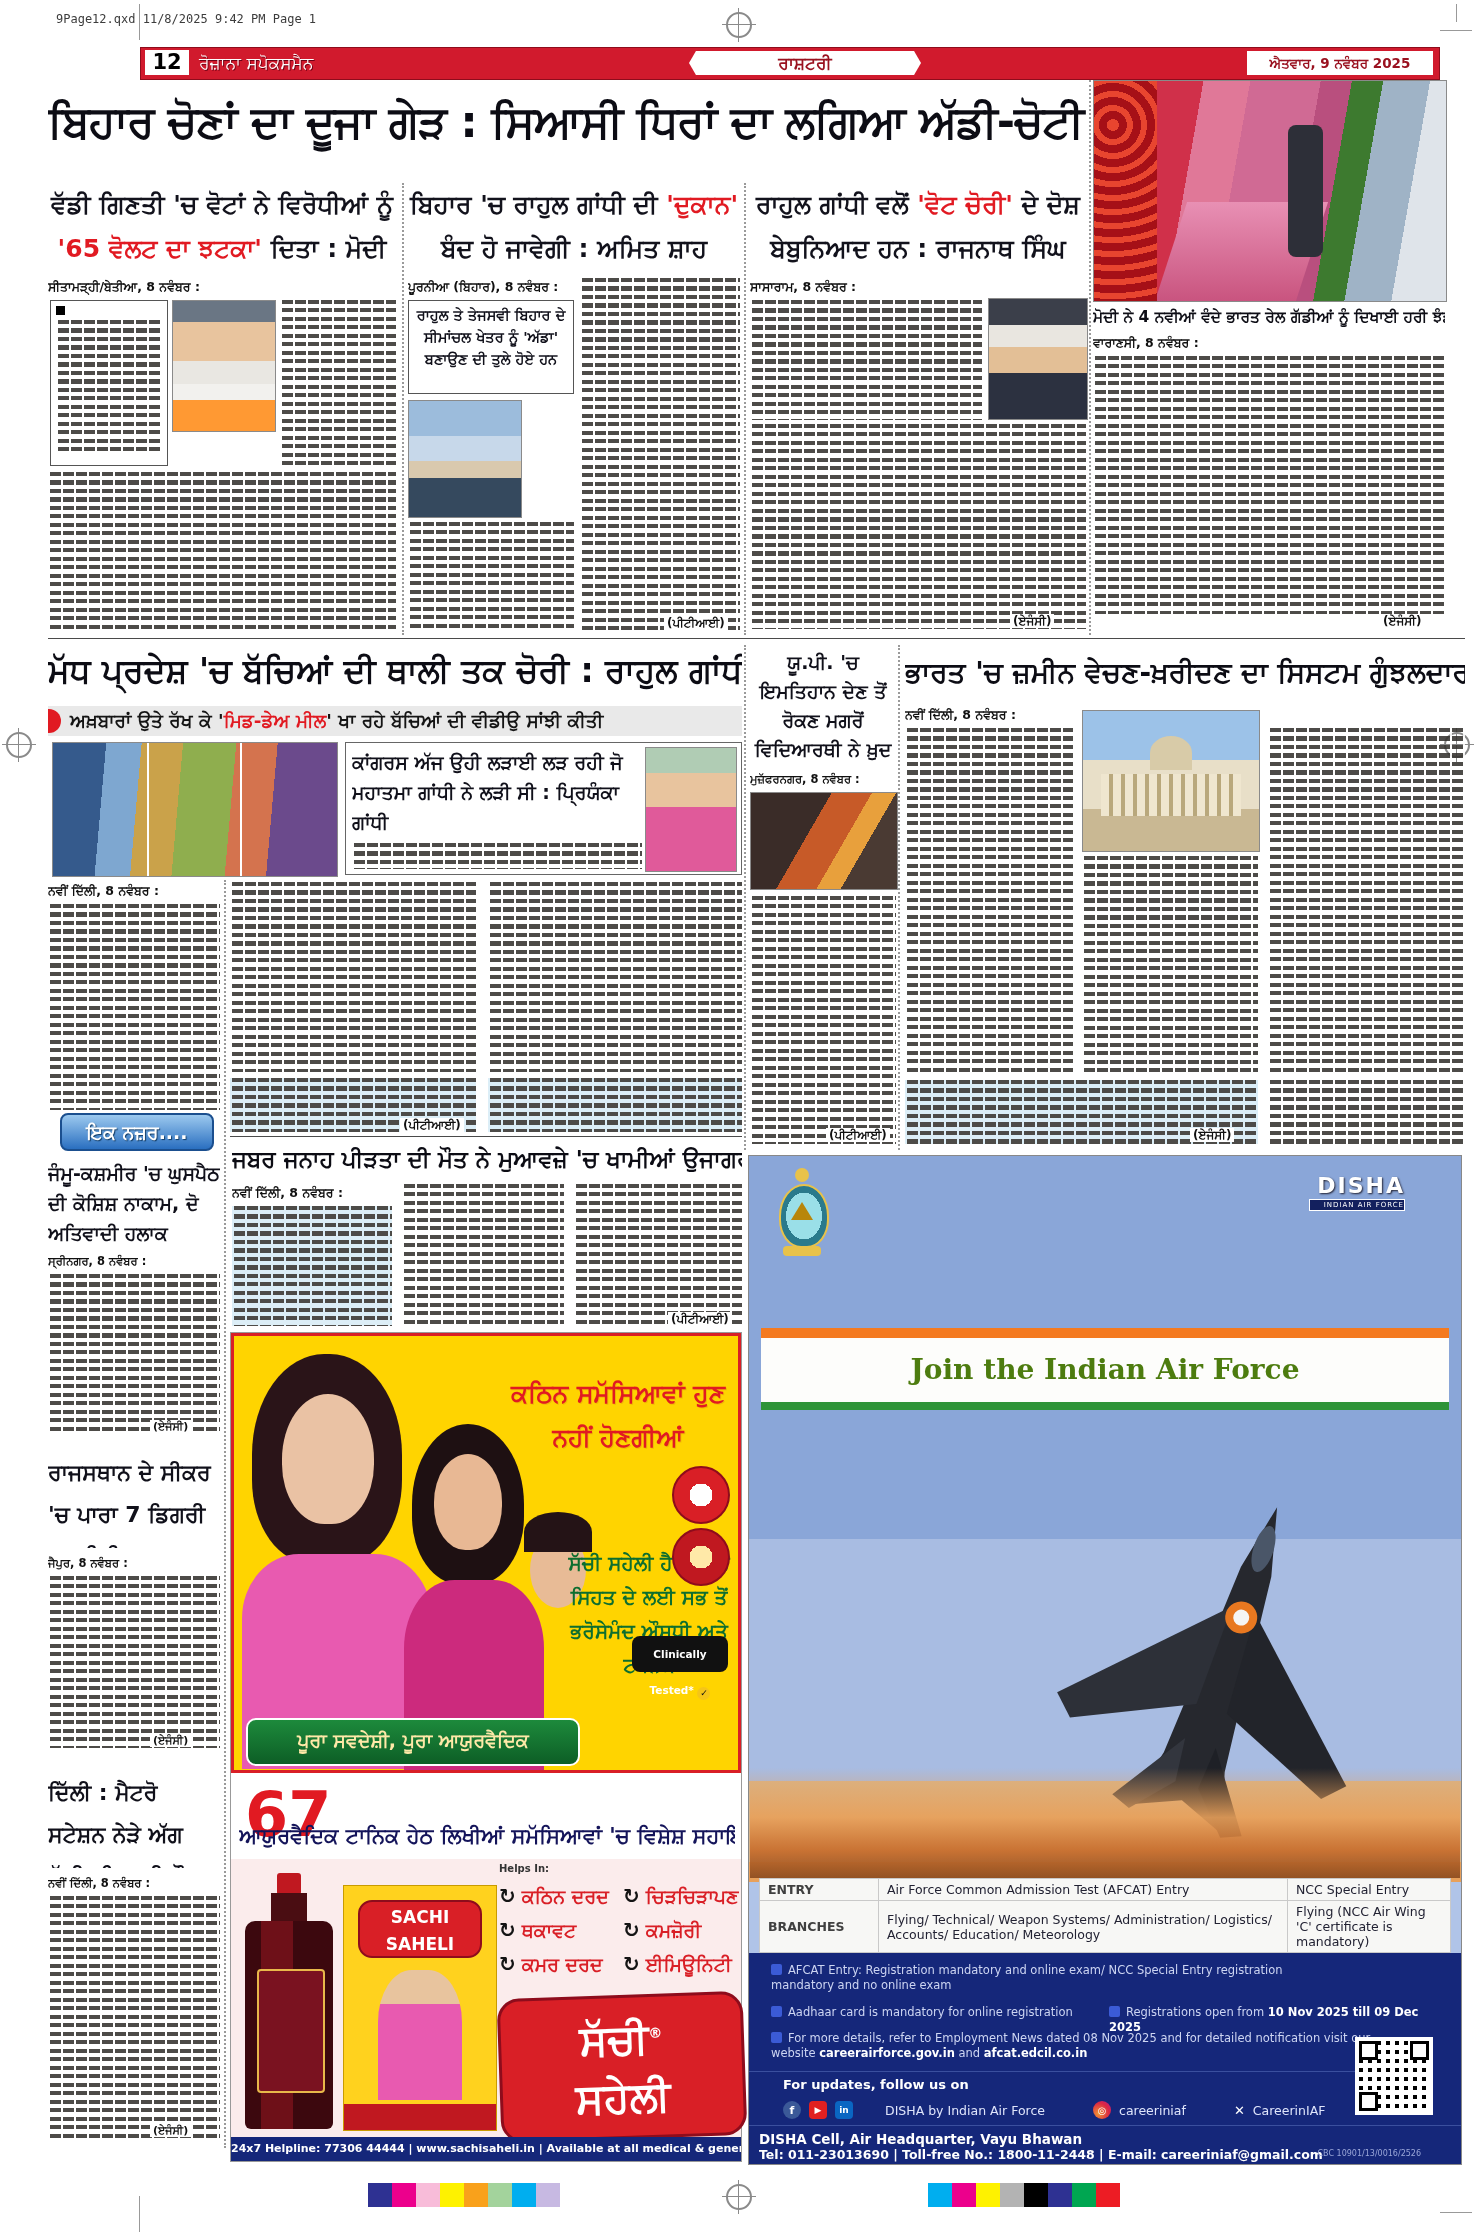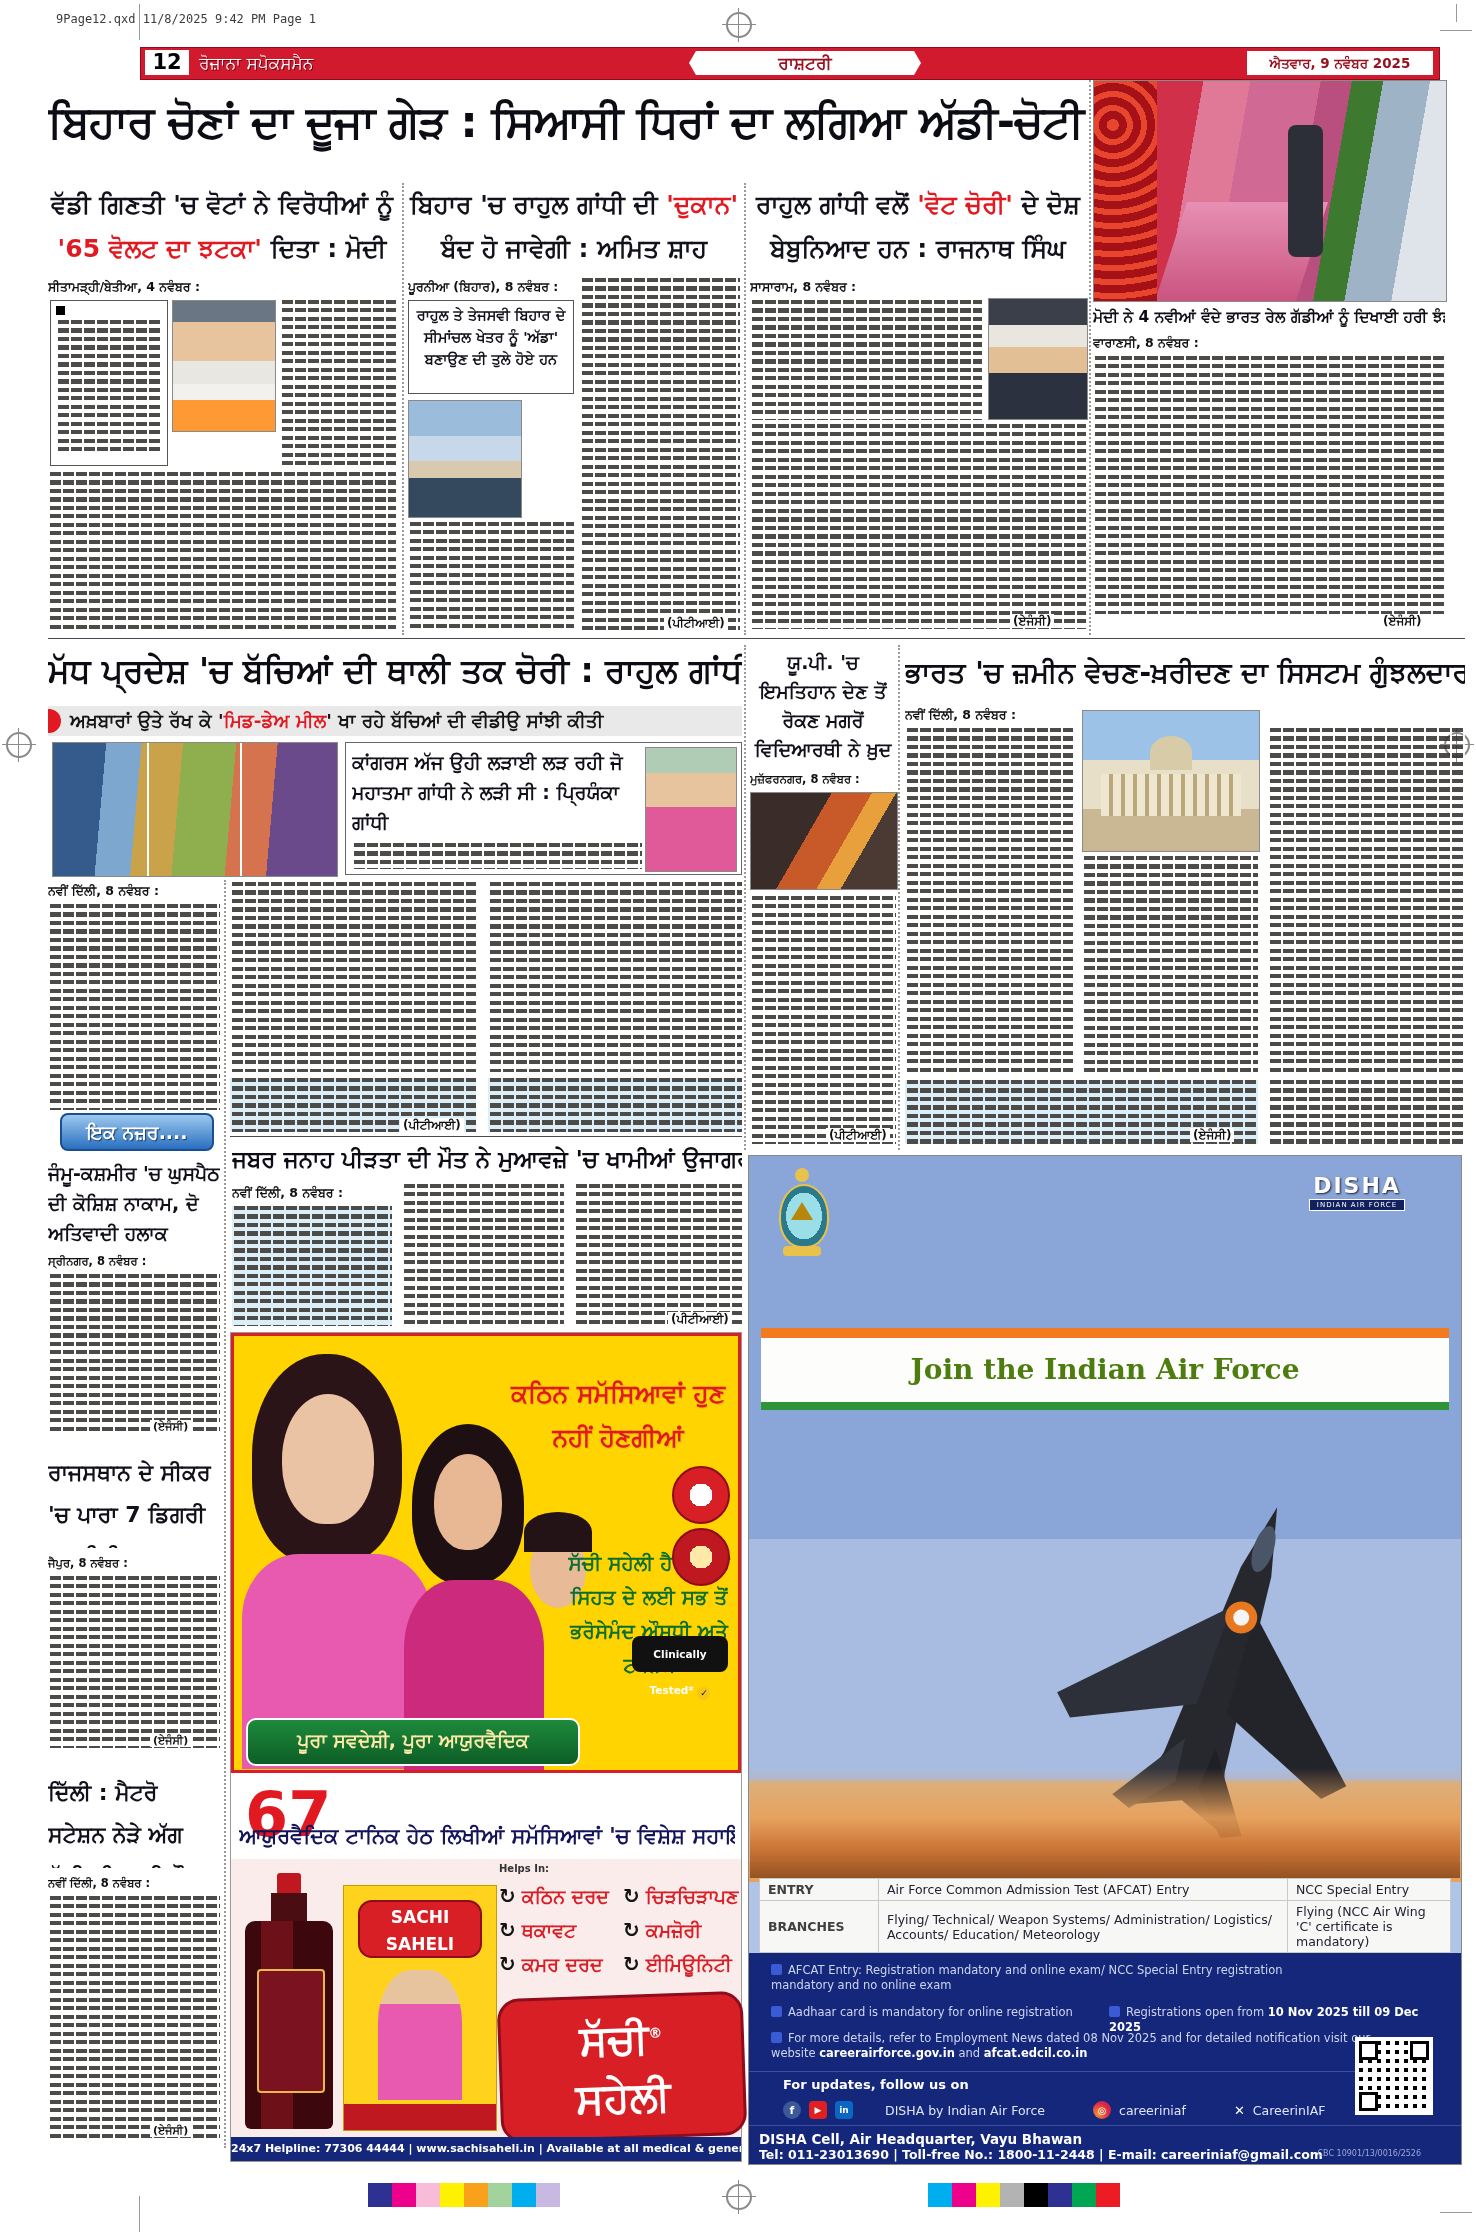--- a/index.html
+++ b/index.html
@@ -79,21 +79,21 @@
   <div class="abs" style="left:48px;top:86px;width:1040px;height:74px;font-size:44px;line-height:72px;font-weight:bold;color:#0c0c14;letter-spacing:-1px;white-space:nowrap;overflow:hidden">ਬਿਹਾਰ ਚੋਣਾਂ ਦਾ ਦੂਜਾ ਗੇੜ : ਸਿਆਸੀ ਧਿਰਾਂ ਦਾ ਲਗਿਆ ਅੱਡੀ-ਚੋਟੀ ਦਾ ਜ਼ੋਰ</div>
 
   <div class="abs dotsep" style="left:402px;top:183px;height:452px"></div>
   <div class="abs dotsep" style="left:744px;top:183px;height:452px"></div>
   <div class="abs dotsep" style="left:1089px;top:80px;height:555px"></div>
   <div class="abs hrule" style="left:48px;top:638px;width:1417px"></div>
 
   <div class="abs subhead" style="left:48px;top:183px;width:348px;height:90px;font-size:25px;line-height:44px">
     <span>ਵੱਡੀ ਗਿਣਤੀ 'ਚ ਵੋਟਾਂ ਨੇ ਵਿਰੋਧੀਆਂ ਨੂੰ </span><span class="red">'65 ਵੋਲਟ ਦਾ ਝਟਕਾ'</span><span> ਦਿਤਾ : ਮੋਦੀ</span>
   </div>
-  <div class="abs dateline" style="left:48px;top:278px;width:200px">ਸੀਤਾਮੜ੍ਹੀ/ਬੇਤੀਆ, 4 ਨਵੰਬਰ :</div>
+  <div class="abs dateline" style="left:48px;top:278px;width:200px">ਸੀਤਾਮੜ੍ਹੀ/ਬੇਤੀਆ, 8 ਨਵੰਬਰ :</div>
   <div class="abs" style="left:50px;top:300px;width:118px;height:166px;border:1px solid #555;padding:5px;box-sizing:border-box">
     <div style="width:9px;height:9px;background:#000;margin-bottom:5px"></div>
     <div class="sim" style="width:100%;height:132px"></div>
   </div>
   <div class="abs photo" style="left:172px;top:300px;width:102px;height:130px;background:linear-gradient(#6a7684 0 16%,#e8c49e 16% 46%,#e9e7e2 46% 64%,#f2f1ee 64% 76%,#ff9933 76% 100%)"></div>
   <div class="abs sim" style="left:280px;top:300px;width:116px;height:166px"></div>
   <div class="abs sim" style="left:48px;top:472px;width:348px;height:160px"></div>
 
   <div class="abs subhead" style="left:408px;top:183px;width:332px;height:90px;font-size:25px;line-height:44px">
     <span>ਬਿਹਾਰ 'ਚ ਰਾਹੁਲ ਗਾਂਧੀ ਦੀ </span><span class="red">'ਦੁਕਾਨ'</span><span> ਬੰਦ ਹੋ ਜਾਵੇਗੀ : ਅਮਿਤ ਸ਼ਾਹ</span>
@@ -261,21 +261,21 @@
 
   <div class="abs" style="left:748px;top:1155px;width:714px;height:1010px;border:1px solid #888;box-sizing:border-box;background:linear-gradient(#8aa6d8 0 38%,#a8bce2 38% 62%,#d8b488 62% 70%,#e8a05a 70% 72%,#b0c4e8 72% 100%)">
 
     <div class="abs" style="left:24px;top:12px;width:58px;height:94px">
       <div style="position:absolute;left:22px;top:0;width:14px;height:14px;background:#e8c24a;border-radius:50%"></div>
       <div style="position:absolute;left:6px;top:16px;width:46px;height:60px;background:radial-gradient(#9adfe8 0 55%,#2a7a8c 55% 100%);border-radius:50% 50% 44% 44%;border:2px solid #e8c24a"></div>
       <div style="position:absolute;left:18px;top:34px;width:0;height:0;border-left:11px solid transparent;border-right:11px solid transparent;border-bottom:18px solid #b8860b"></div>
       <div style="position:absolute;left:10px;top:78px;width:38px;height:10px;background:#e8c24a;border-radius:4px"></div>
     </div>
 
-    <div class="abs" style="right:56px;top:18px;width:96px;height:40px;text-align:center">
+    <div class="abs" style="right:56px;top:18px;width:96px;height:40px;text-align:right">
       <div style="color:#fff;font-weight:bold;font-size:22px;line-height:24px;letter-spacing:2px;text-shadow:1px 1px 2px #223">DISHA</div>
       <div style="margin-top:1px;background:#13205e;border:1px solid #fff;color:#fff;font-size:7px;line-height:10px;letter-spacing:1px">INDIAN AIR FORCE</div>
     </div>
 
     <div class="abs" style="left:12px;top:172px;width:688px;height:84px">
       <div style="height:10px;background:#f47a20"></div>
       <div style="height:64px;background:#fdfdfb;text-align:center">
         <span style="font-family:'DejaVu Serif',serif;font-weight:bold;font-size:28px;line-height:64px;color:#4d7c0f">Join the Indian Air Force</span>
       </div>
       <div style="height:8px;background:#2e9438"></div>

